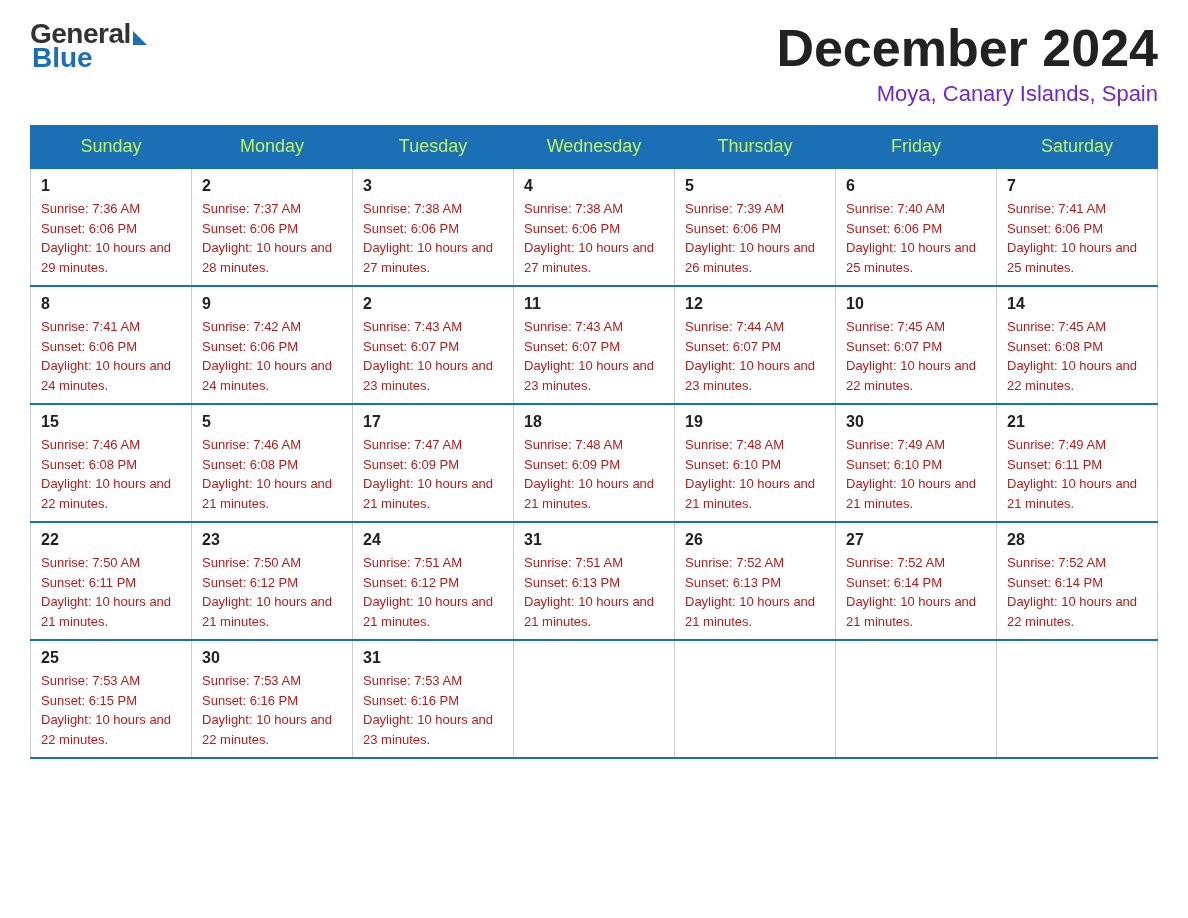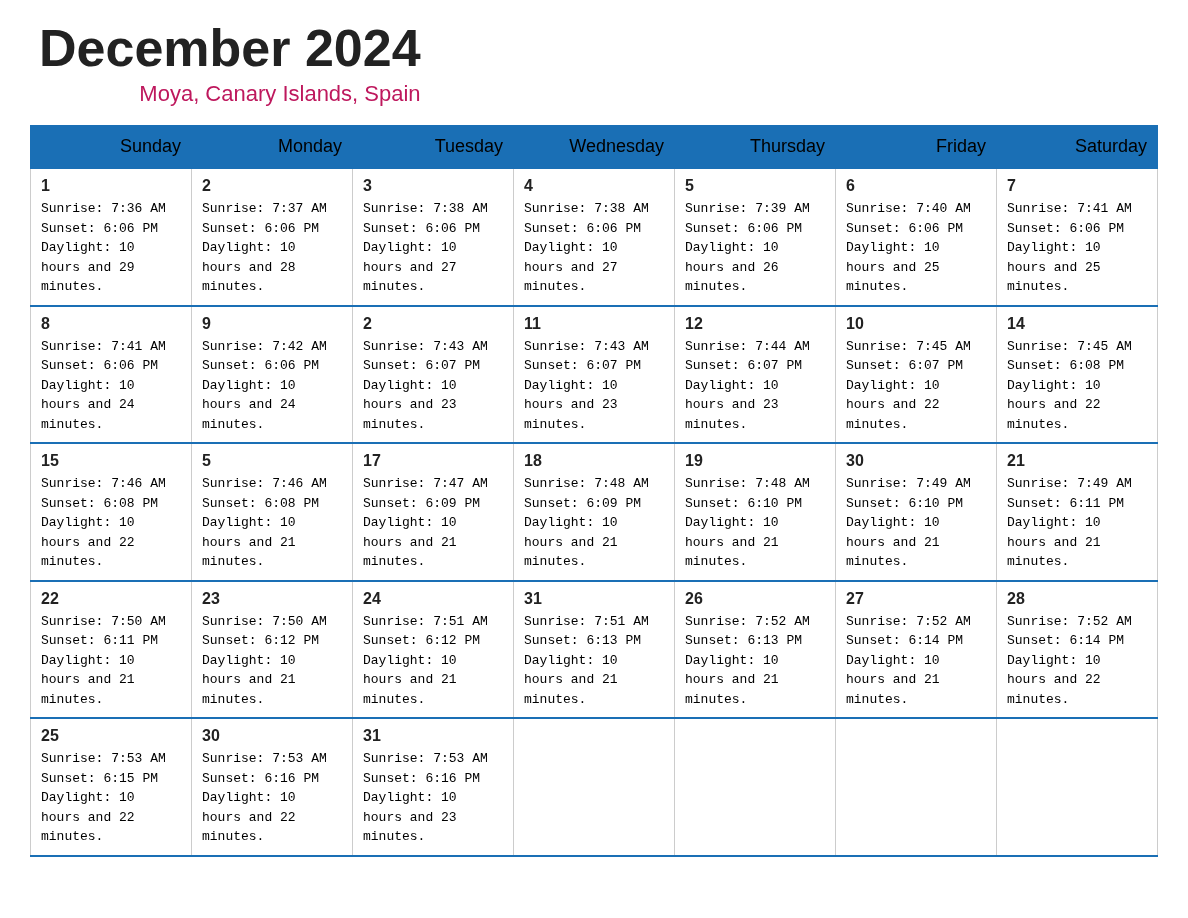--- a/index.html
+++ b/index.html
@@ -55,35 +55,35 @@
       margin-left: 9px;
     }
     .month-title {
       font-size: 52px;
       font-weight: bold;
       color: #222;
       line-height: 1.1;
     }
     .location {
       font-size: 22px;
-      color: #be185d;
+      color: #6d28d9;
       margin-top: 4px;
     }
     table {
       width: 100%;
       border-collapse: collapse;
       table-layout: fixed;
     }
     thead tr th {
       background-color: #1a6fb5;
-      color: #000000;
+      color: #bef264;
       font-size: 18px;
       font-weight: normal;
       padding: 10px 10px;
-      text-align: right;
+      text-align: center;
       border: 1px solid #1a6fb5;
     }
     tbody tr td {
       vertical-align: top;
       padding: 8px 10px;
       font-size: 13px;
       color: #333;
       border: 1px solid #ccc;
       height: 110px;
     }
@@ -92,34 +92,42 @@
     }
     tbody tr td .day-num {
       font-size: 16px;
       font-weight: bold;
       color: #222;
       margin-bottom: 4px;
     }
     tbody tr td .day-info {
       font-size: 13px;
       line-height: 1.5;
-      color: #000000;
-      font-family: Liberation Mono, monospace;
+      color: #b91c1c;
     }
     tbody tr {
       border-top: 2px solid #1a6fb5;
     }
     .empty-cell {
       background: #fff;
     }
   </style>
 </head>
 <body>
 
 <div class="header">
+  <div class="logo-wrapper">
+    <div class="logo-line1">
+      <span class="logo-text-general">General</span>
+      <span class="logo-arrow"></span>
+    </div>
+    <div class="logo-line2">
+      <span class="logo-text-blue">Blue</span>
+    </div>
+  </div>
   <div class="title-section">
     <div class="month-title">December 2024</div>
     <div class="location">Moya, Canary Islands, Spain</div>
   </div>
 </div>
 
 <table>
   <thead>
     <tr>
     <th>Sunday</th>

